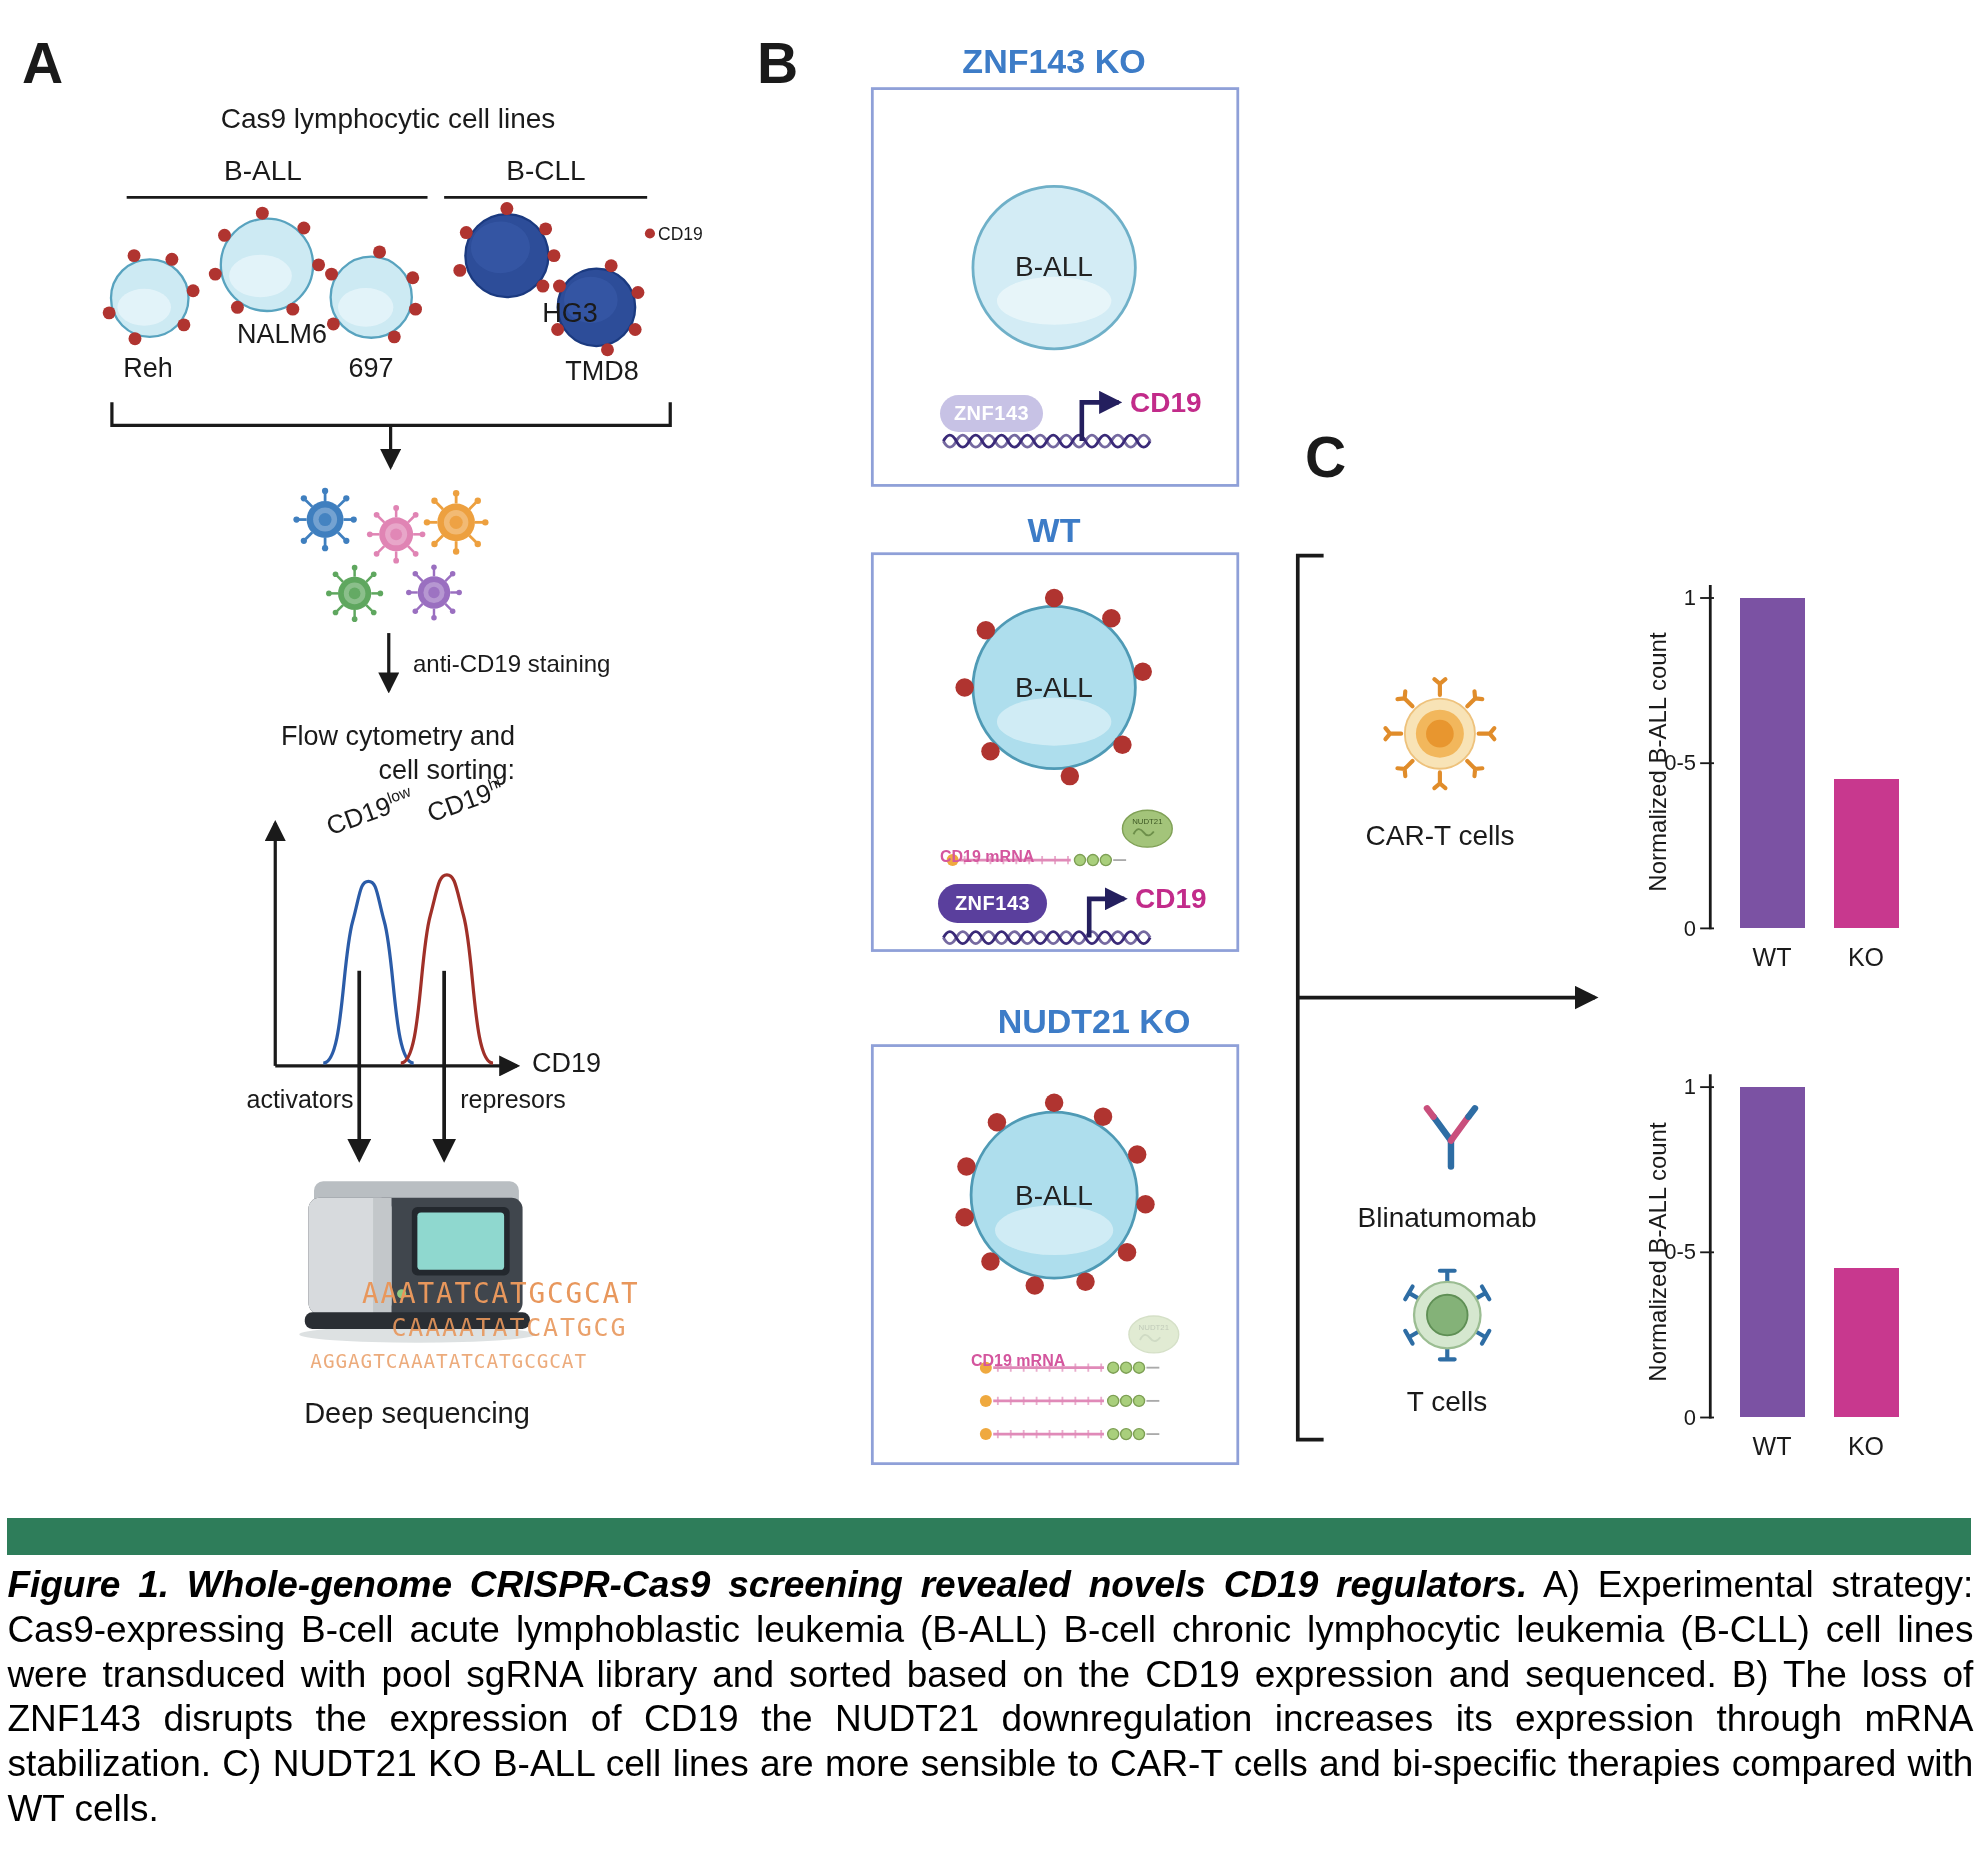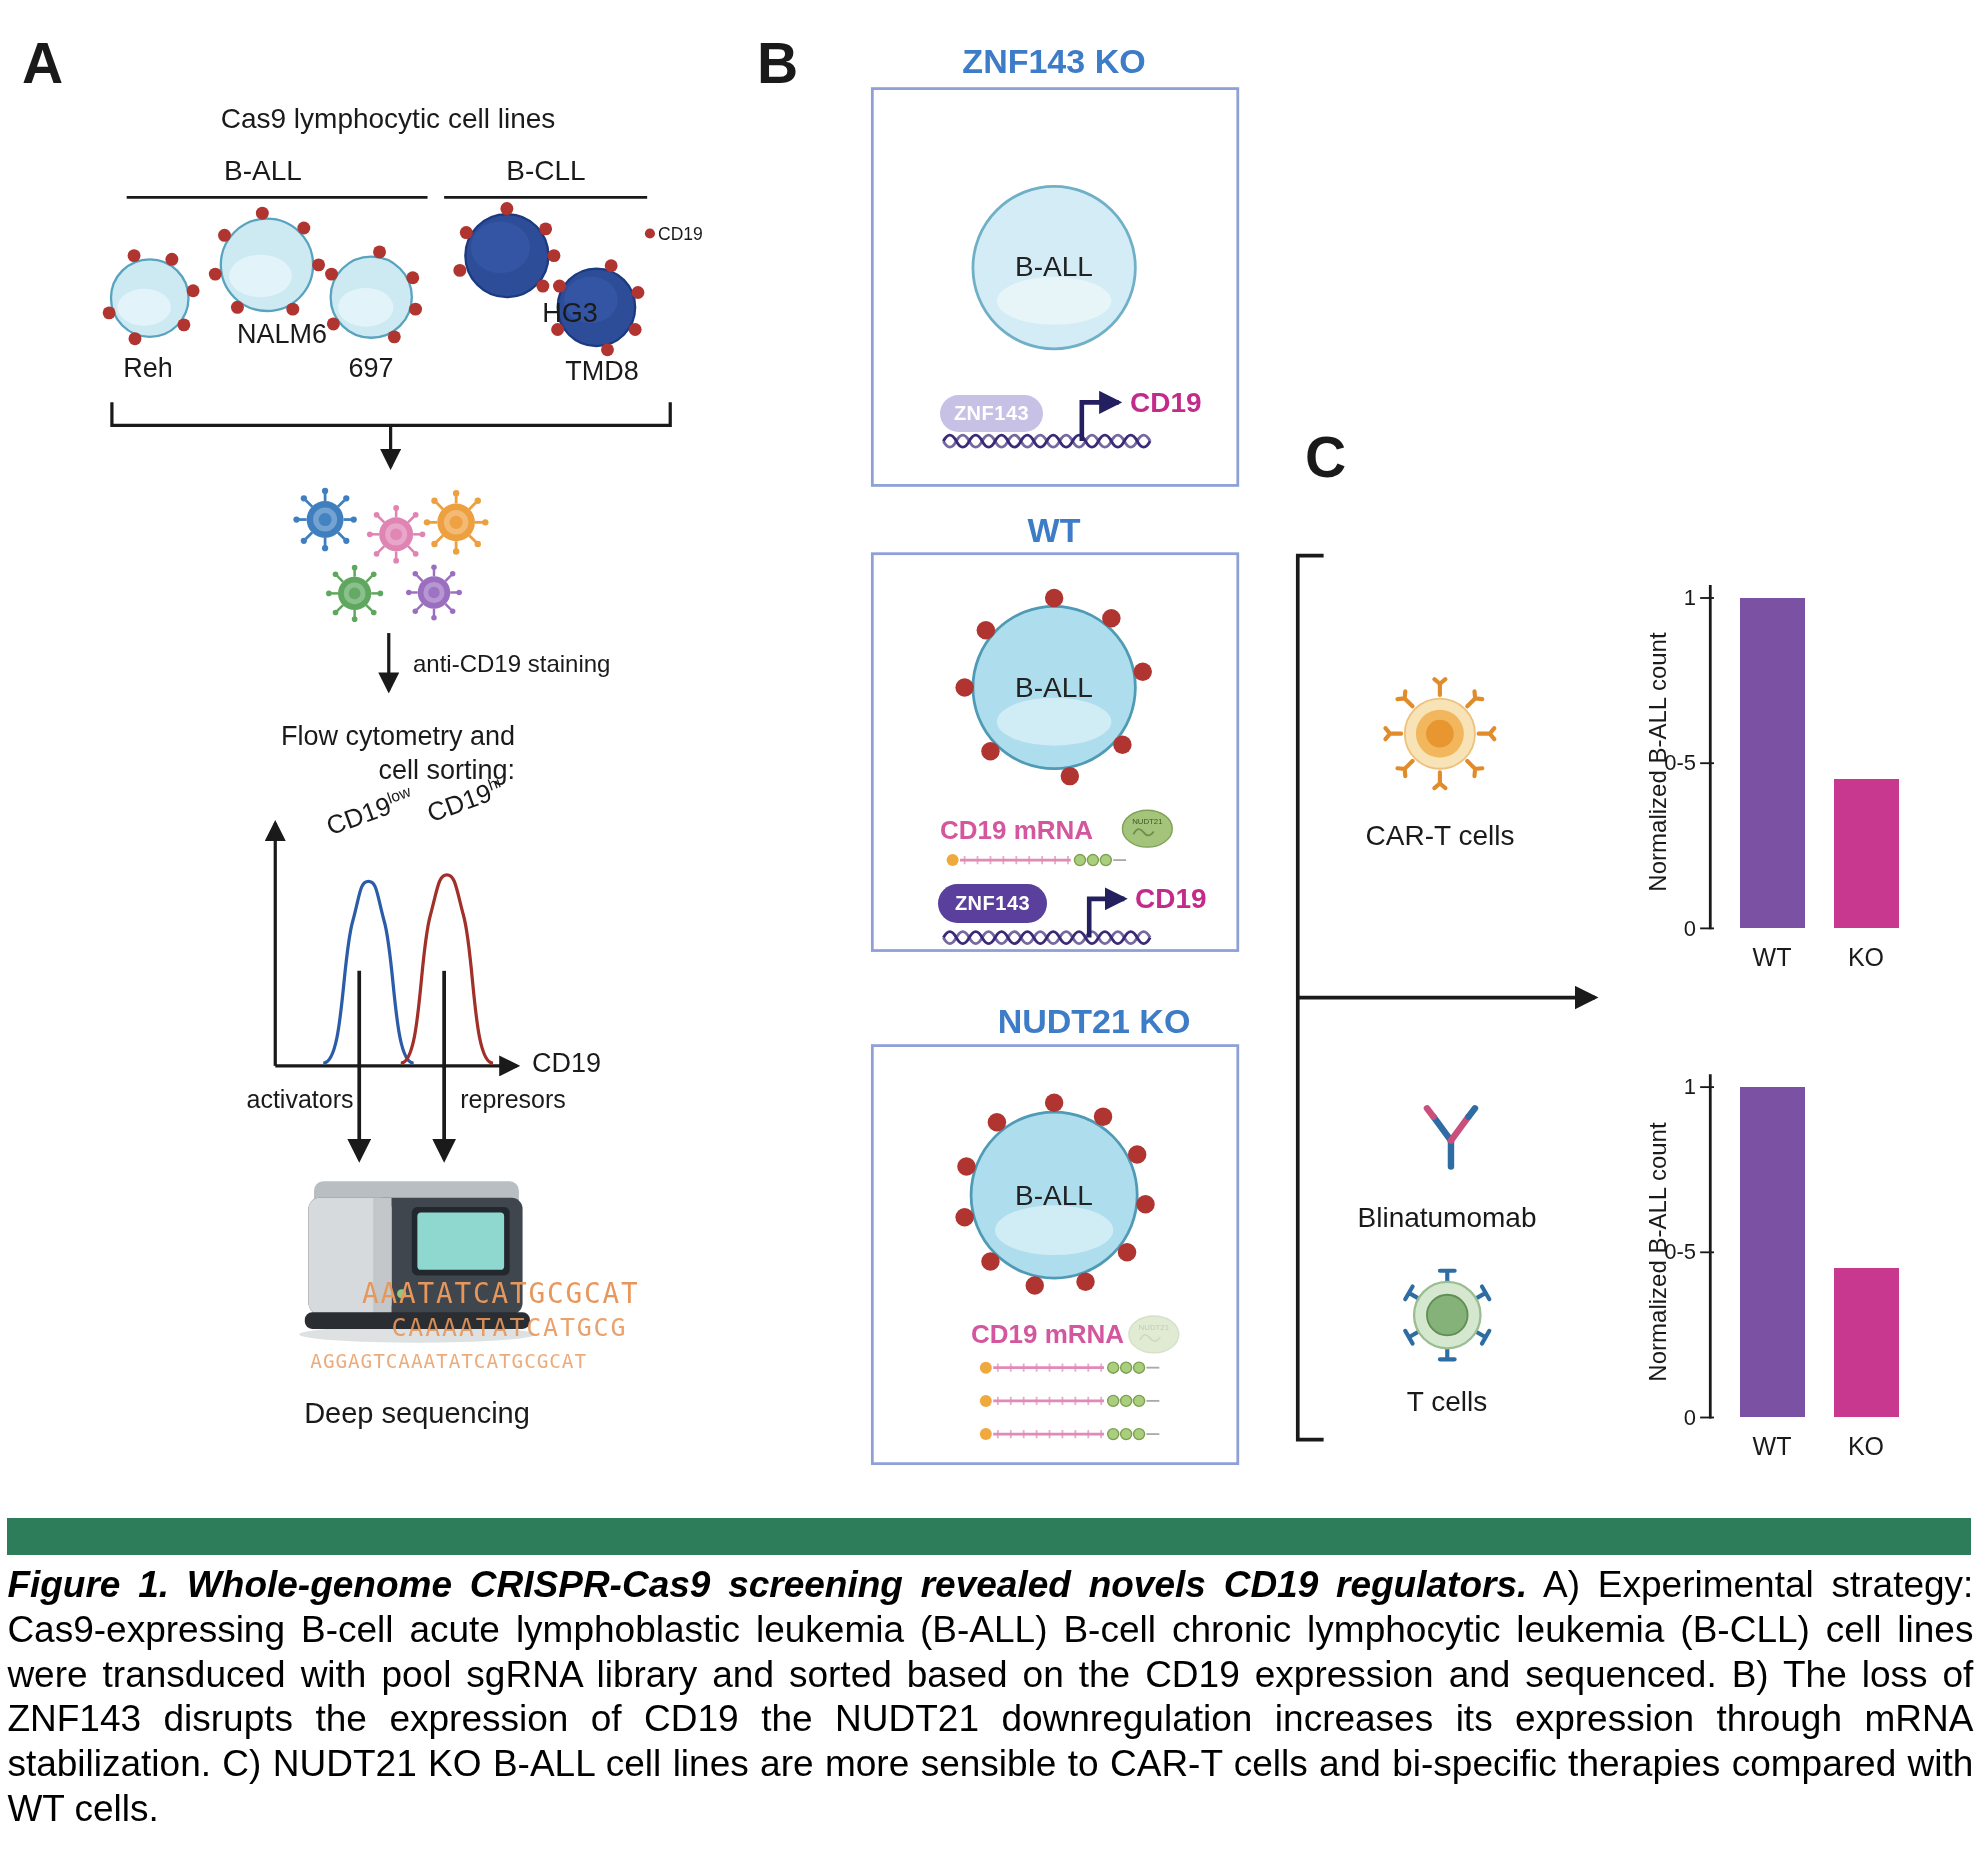--- a/index.html
+++ b/index.html
@@ -12,21 +12,21 @@
   .panel-letter { font-size:57px; font-weight:800; }
   .boxtitle { font-size:34px; font-weight:700; color:#3d7cc7; }
   .cellname { font-size:27px; }
   .ball { font-size:28px; color:#222; }
   .small { font-size:17.5px; }
   .lib { font-size:24px; line-height:1.3; width:305px; }
   .flowtitle { font-size:27px; width:258px; line-height:1.25; }
   .peak { font-size:26px; transform:rotate(-20deg); }
   .sup { font-size:15.7px; vertical-align:super; }
   .magenta { color:#c22b8a; font-weight:700; font-size:28px; }
-  .pinklbl { color:#d4569e; font-weight:700; font-size:26px; }
+  .pinklbl { color:#d4569e; font-weight:700; font-size:16px;margin-top:32px; }
   .pill { position:absolute; border-radius:20px; display:flex; align-items:center; justify-content:center;
           color:#fff; font-weight:700; font-size:20px; letter-spacing:0.5px; }
   .chart { position:absolute; width:203px; height:330px; }
   .bar { position:absolute; bottom:0; width:65px; height:0; }
   .bar.wt { left:29.5px; background:#7b52a3; }
   .bar.ko { left:124px; background:#c8388e; }
   .ylab { position:absolute; width:388px; text-align:center; font-size:24px; transform:rotate(-90deg); }
   .ytick { position:absolute; width:44px; text-align:right; font-size:22px; }
   .cat { font-size:25px; }
   .greenbar { position:absolute; left:7.4px; top:1518px; width:1964px; height:37px; background:#2e7d5a; }

